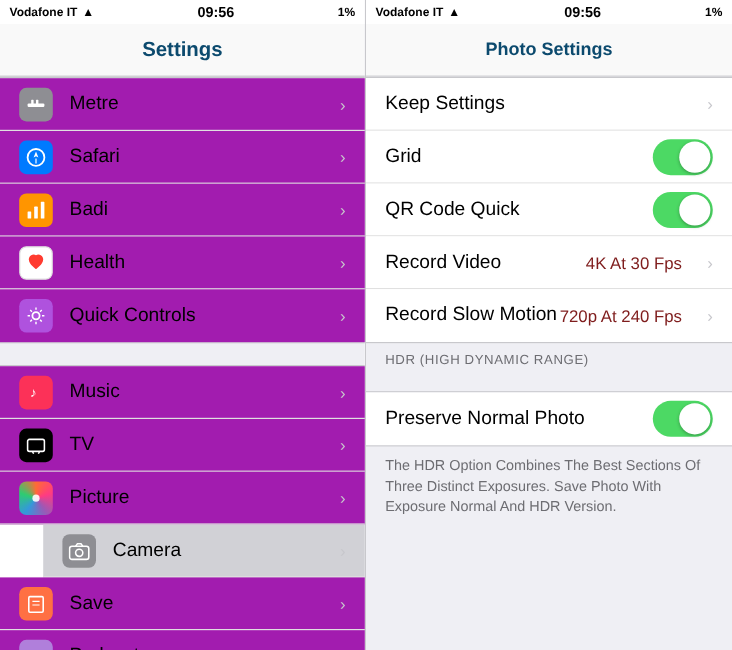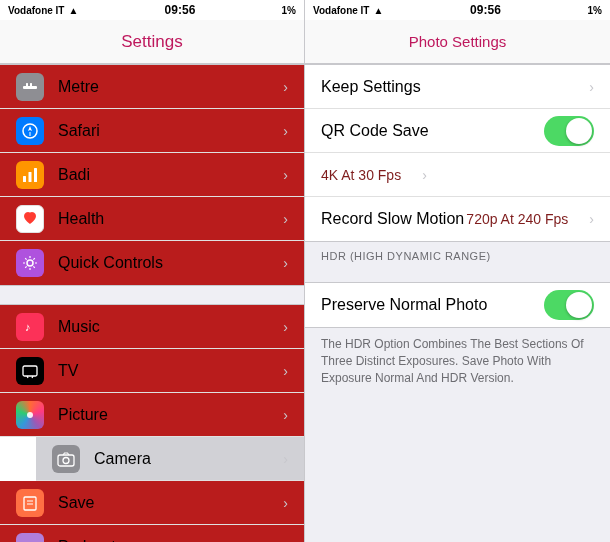--- a/index.html
+++ b/index.html
@@ -32,22 +32,22 @@
       background: rgba(249,249,249,0.95);
       border-bottom: 1px solid #c8c8cc;
       height: 44px;
       display: flex;
       align-items: center;
       justify-content: center;
       padding: 0 16px;
     }
     .nav-bar .title {
       font-size: 17px;
-      font-weight: 400;
-      color: #be185d;
+      font-weight: 700;
+      color: #0c4a6e;
     }
 
     
     .settings-list {
       flex: 1;
       overflow-y: auto;
       background: #efeff4;
     }
 
     .list-group {
@@ -59,21 +59,21 @@
 
     .list-group + .list-group {
       margin-top: 18px;
     }
 
     .list-item {
       display: flex;
       align-items: center;
       height: 44px;
       padding: 0 16px;
-      background: #b91c1c;
+      background: #a21caf;
       border-bottom: 1px solid #e0e0e0;
       cursor: pointer;
     }
     .list-item:last-child { border-bottom: none; }
     .list-item.active { background: #d1d1d6; margin-left: 36px; }
 
     .item-icon {
       width: 28px;
       height: 28px;
       border-radius: 6px;
@@ -365,24 +365,29 @@
     </div>
 
     <div class="right-panel-content">
 
       <div class="camera-list-group">
         <div class="camera-item">
           <span class="camera-item-label">Keep Settings</span>
           <span class="chevron">›</span>
         </div>
         <div class="camera-item">
-          <span class="camera-item-label">QR Code Save</span>
+          <span class="camera-item-label">Grid</span>
           <div class="toggle"></div>
         </div>
         <div class="camera-item">
+          <span class="camera-item-label">QR Code Quick</span>
+          <div class="toggle"></div>
+        </div>
+        <div class="camera-item">
+          <span class="camera-item-label">Record Video</span>
           <span class="camera-item-value">4K At 30 Fps</span>
           <span class="chevron">›</span>
         </div>
         <div class="camera-item">
           <span class="camera-item-label">Record Slow Motion</span>
           <span class="camera-item-value">720p At 240 Fps</span>
           <span class="chevron">›</span>
         </div>
       </div>
 

